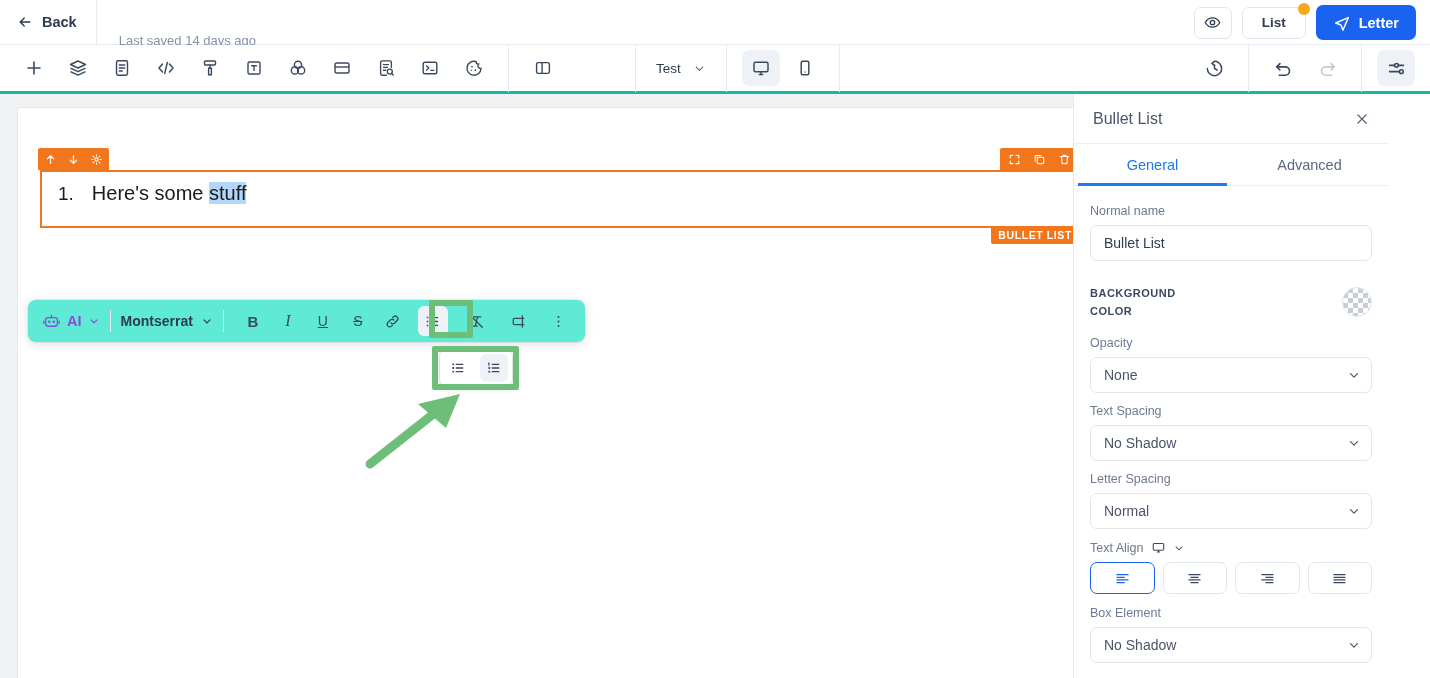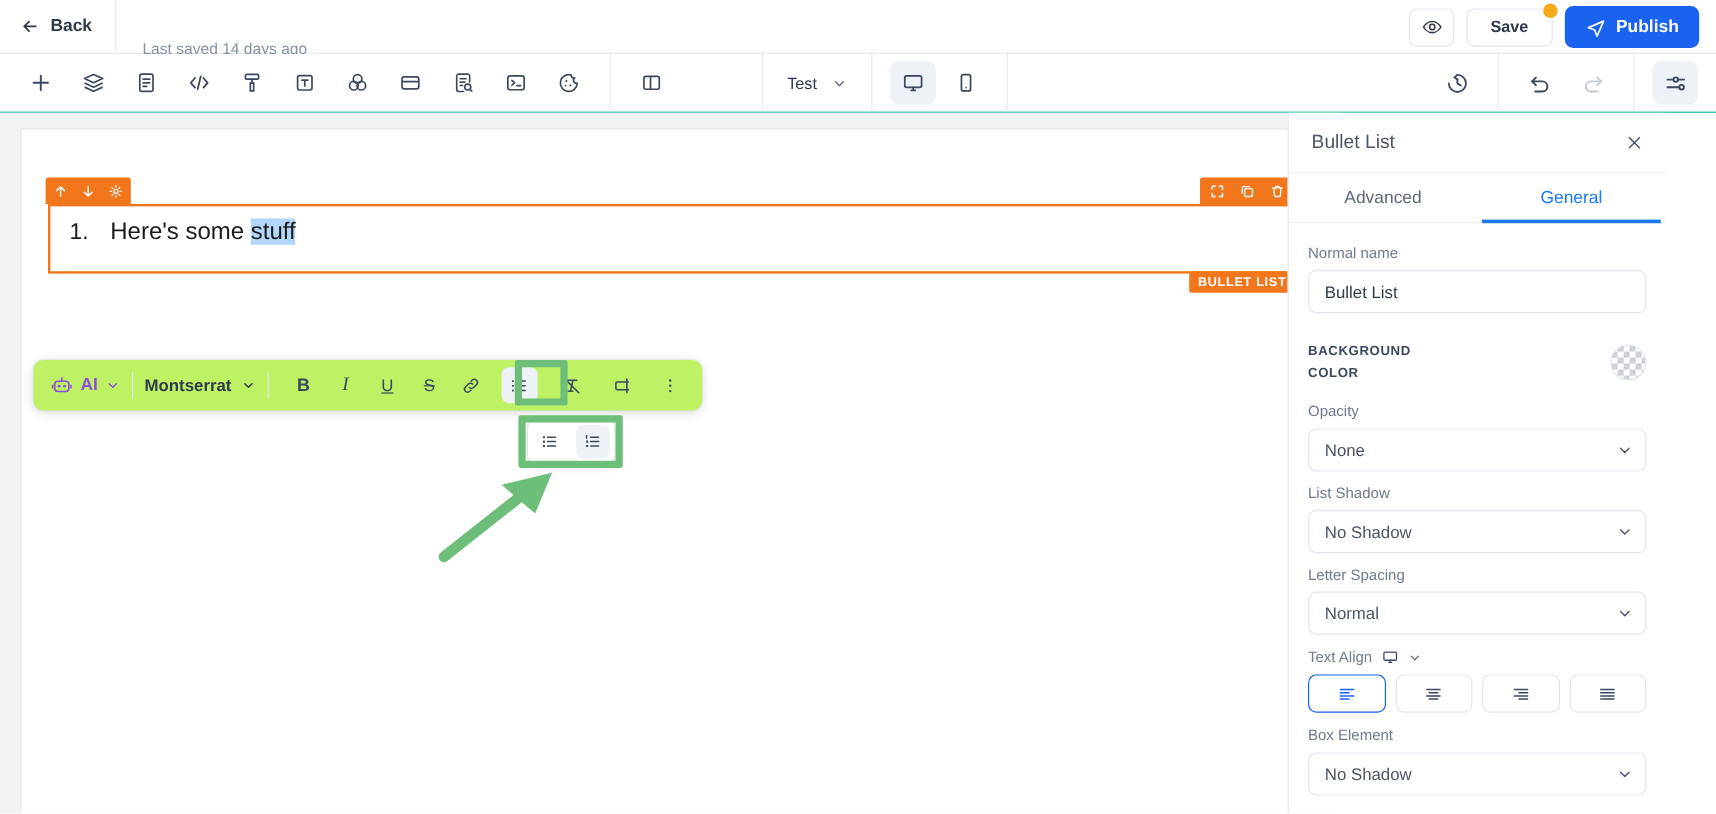--- a/index.html
+++ b/index.html
@@ -54,21 +54,21 @@
   .publish-btn {
     height: 35px; padding: 0 17px; border: none; border-radius: 7px;
     background: #1a62f0; color: #fff; font-size: 14.5px; font-weight: 600;
     display: flex; align-items: center; gap: 8px; cursor: pointer;
     font-family: "Liberation Sans", sans-serif;
   }
 
   
   .toolbar2 {
     position: absolute; left: 0; top: 45px; width: 1430px; height: 49px;
-    background: #fff; border-bottom: 1px solid #14b8a6;
+    background: #fff; border-bottom: 3px solid #14b8a6;
     display: flex; align-items: center;
   }
   .tb-icon {
     width: 38px; height: 36px; margin: 0 3px;
     display: flex; align-items: center; justify-content: center;
     border-radius: 7px; cursor: pointer; color: #3b4860;
   }
   .tb-icon.active { background: #eef1f6; }
   .tb-sep { width:1px; height: 48px; background:#e6e9ef; }
   .tb-pad { width: 12px; }
@@ -116,21 +116,21 @@
     display: flex; align-items: baseline; gap: 18px;
     font-size: 20px; color: #1b1b1b;
   }
   .li-num { font-size: 19px; }
   .li-text { font-size: 20px; }
   .hl { background: #b3d7fb; }
 
   
   .fmt-bar {
     position: absolute; left: 28px; top: 206px; width: 557px; height: 42px;
-    background: #bef264; border-radius: 8px;
+    background: #5eead4; border-radius: 8px;
     box-shadow: 0 2px 10px rgba(22,35,60,0.16), 0 0 0 1px rgba(22,35,60,0.05);
     display: flex; align-items: center;
   }
   .ai-chip {
     display: flex; align-items: center; gap: 6px;
     margin-left: 14px; cursor: pointer;
   }
   .ai-label { color: #8c4bdd; font-size: 14.5px; font-weight: 700; }
   .fmt-sep { width: 1px; height: 22px; background: #e3e7ee; margin: 0 10px; }
   .font-pick {
@@ -252,28 +252,28 @@
     <span class="saved-text">Last saved 14 days ago</span>
 
     <div class="topbar-right">
       <div class="icon-btn-outline">
         <svg width="17" height="17" viewBox="0 0 20 20" fill="none" stroke="#2e3a4d" stroke-width="1.5">
           <path d="M1.5 10S4.5 4.5 10 4.5 18.5 10 18.5 10 15.5 15.5 10 15.5 1.5 10 1.5 10z"></path>
           <circle cx="10" cy="10" r="2.6"></circle>
         </svg>
       </div>
       <button class="save-btn">
-        <span>Save</span>
+        <span>List</span>
         <span class="save-dot"></span>
       </button>
       <button class="publish-btn">
         <svg width="18" height="18" viewBox="0 0 20 20" fill="none" stroke="#fff" stroke-width="1.6" stroke-linejoin="round">
           <path d="M3 10l14-6-6 14-2.2-5.8L3 10z"></path>
         </svg>
-        <span>Publish</span>
+        <span>Letter</span>
       </button>
     </div>
   </div>
 
   <div class="toolbar2">
     <div class="tb-pad"></div>
     <div class="tb-icon">
       <svg width="20" height="20" viewBox="0 0 20 20" stroke="currentColor" stroke-width="1.6" stroke-linecap="round">
           <path d="M10 4v12M4 10h12"></path>
         </svg>
@@ -566,25 +566,25 @@
     <div class="rp-head">
       <span class="rp-title">Bullet List</span>
       <span class="rp-close">
         <svg width="16" height="16" viewBox="0 0 20 20" fill="none" stroke="currentColor" stroke-width="1.6" stroke-linecap="round">
             <path d="M4.8 4.8l10.4 10.4M15.2 4.8L4.8 15.2"></path>
           </svg>
       </span>
     </div>
 
     <div class="rp-tabs">
+      <div class="rp-tab active">
+        <span>General</span>
+      </div>
       <div class="rp-tab">
         <span>Advanced</span>
-      </div>
-      <div class="rp-tab active">
-        <span>General</span>
       </div>
     </div>
 
     <div class="rp-body">
       <div class="fld">
         <div class="fld-label">Normal name</div>
         <input class="fld-input" type="text" value="Bullet List" style="">
       </div>
 
       <div class="bg-row">
@@ -600,21 +600,21 @@
           </div>
           <span class="chev">
             <svg width="14" height="14" viewBox="0 0 20 20" fill="none" stroke="currentColor" stroke-width="1.7" stroke-linecap="round" stroke-linejoin="round">
                 <path d="M5 8l5 5 5-5"></path>
               </svg>
           </span>
         </div>
       </div>
 
       <div class="fld">
-        <div class="fld-label">List Shadow</div>
+        <div class="fld-label">Text Spacing</div>
         <div class="sel-wrap">
           <div class="sel-box-ui">
             <span>No Shadow</span>
           </div>
           <span class="chev">
             <svg width="14" height="14" viewBox="0 0 20 20" fill="none" stroke="currentColor" stroke-width="1.7" stroke-linecap="round" stroke-linejoin="round">
                 <path d="M5 8l5 5 5-5"></path>
               </svg>
           </span>
         </div>

